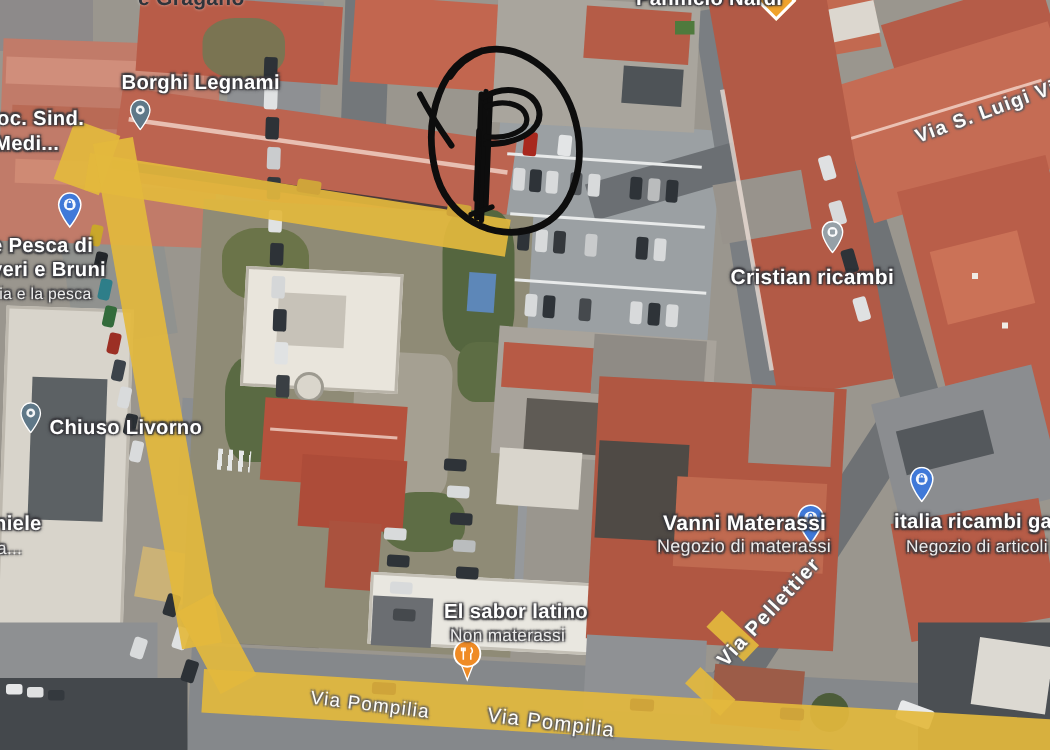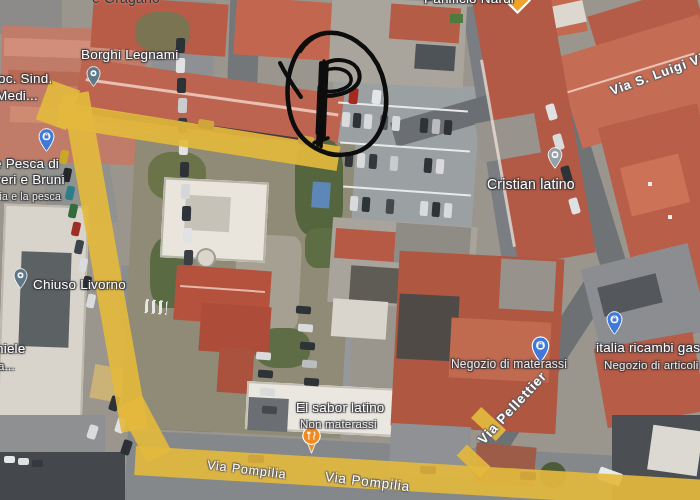--- a/index.html
+++ b/index.html
@@ -4,21 +4,21 @@
 <style>
   html,body{margin:0;padding:0;background:#222;}
   #map{
     position:relative;width:700px;height:500px;overflow:hidden;
     background:#9a968e;font-family:"Liberation Sans",sans-serif;
     -webkit-font-smoothing:antialiased;
   }
   .blk{position:absolute;}
   .car{position:absolute;border-radius:2px;}
   .lbl{
-    position:absolute;color:#fff;font-weight:400;font-size:13.5px;line-height:1.05;
+    position:absolute;color:#fff;font-weight:700;font-size:13.5px;line-height:1.05;
     white-space:nowrap;letter-spacing:.2px;
     text-shadow:-1px -1px 1px rgba(55,55,60,.85),1px -1px 1px rgba(55,55,60,.85),
                 -1px 1px 1px rgba(55,55,60,.85),1px 1px 1px rgba(55,55,60,.85),0 0 3px rgba(40,40,45,.7);
   }
   .lbl2{font-weight:400;font-size:11.5px;color:#ececec;}
   .street{
     position:absolute;color:#fdfdfc;font-weight:400;font-size:12.5px;white-space:nowrap;
     letter-spacing:.9px;
     text-shadow:-1px -1px 1px rgba(90,90,95,.8),1px -1px 1px rgba(90,90,95,.8),
                 -1px 1px 1px rgba(90,90,95,.8),1px 1px 1px rgba(90,90,95,.8);
@@ -298,23 +298,24 @@
 
   <div class="lbl" style="left:-6px;top:157px;">e Pesca di</div>
   <div class="lbl" style="left:-6px;top:173px;">veri e Bruni</div>
   <div class="lbl lbl2" style="left:-6px;top:191px;font-size:10.5px;">cia e la pesca</div>
 
   <div class="lbl" style="left:33px;top:278px;">Chiuso Livorno</div>
 
   <div class="lbl" style="left:-4px;top:342px;">niele</div>
   <div class="lbl lbl2" style="left:-2px;top:360px;">a...</div>
 
-  <div class="lbl" style="left:487px;top:177px;font-size:14px;">Cristian latino</div>
-
-  <div class="lbl lbl2" style="left:451px;top:358px;font-size:12px;">Negozio di materassi</div>
+  <div class="lbl" style="left:487px;top:177px;font-size:14px;">Cristian ricambi</div>
+
+  <div class="lbl" style="left:442px;top:341px;font-size:14px;">Vanni Materassi</div>
+  <div class="lbl lbl2" style="left:438px;top:358px;font-size:12px;">Negozio di materassi</div>
 
   <div class="lbl" style="left:596px;top:341px;">italia ricambi gas</div>
   <div class="lbl lbl2" style="left:604px;top:359px;">Negozio di articoli da ca</div>
 
   <div class="lbl" style="left:296px;top:401px;">El sabor latino</div>
   <div class="lbl lbl2" style="left:300px;top:418px;">Non materassi</div>
 
   <div class="street" style="left:208px;top:458px;transform:rotate(7deg);transform-origin:left top;">Via Pompilia</div>
   <div class="street" style="left:326px;top:469px;font-size:13.5px;transform:rotate(7deg);transform-origin:left top;">Via Pompilia</div>
   <div class="street" style="left:486px;top:432px;font-size:13.5px;font-weight:700;transform:rotate(-47deg);transform-origin:left bottom;">Via Pellettier</div>

